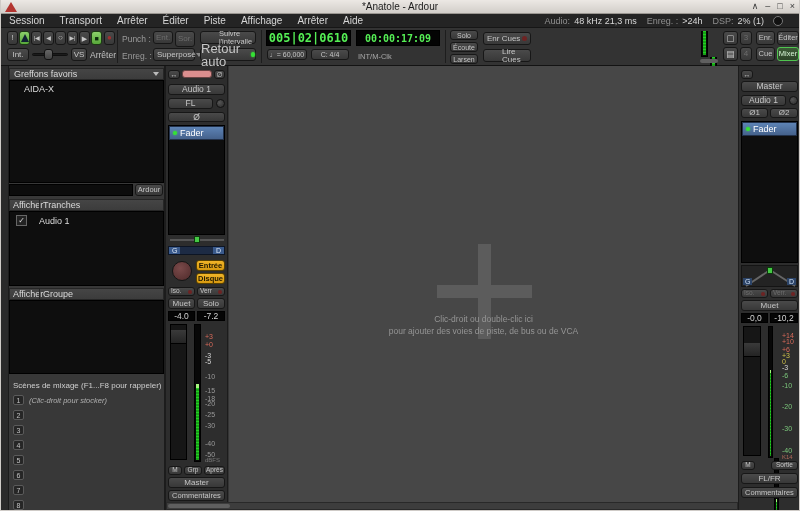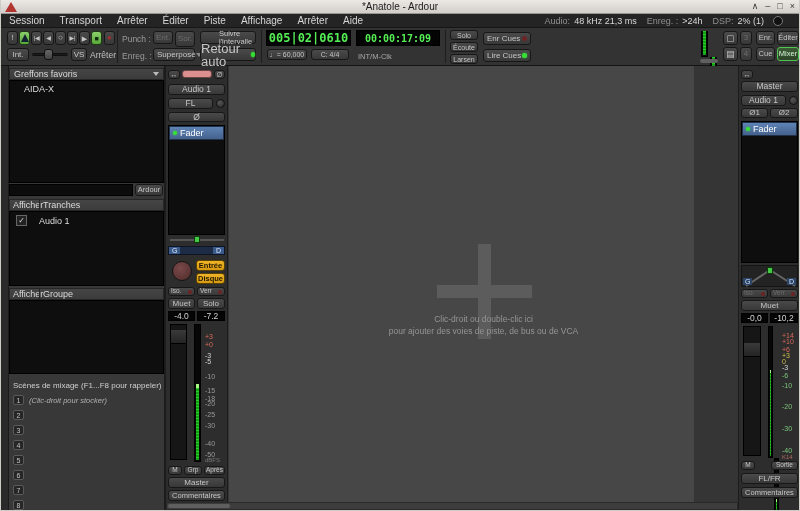--- a/index.html
+++ b/index.html
@@ -151,21 +151,21 @@
     <div class="a vsep" style="left:444px"></div>
 
     <div class="a btn" style="left:449px;top:2px;width:28px;height:10px;font-size:7px">Solo</div>
     <div class="a btn" style="left:449px;top:14px;width:28px;height:10px;font-size:7px">Écoute</div>
     <div class="a btn" style="left:449px;top:26px;width:28px;height:10px;font-size:7px">Larsen</div>
 
     <div class="a btn" style="left:482px;top:4px;width:48px;height:13px;font-size:8px;justify-content:space-between;padding:0 3px">
       <span>Enr Cues</span>
         <span class="ledr-off"></span>
     </div>
-    <div class="a btn" style="left:482px;top:21px;width:48px;height:13px;font-size:8px;justify-content:space-between;padding:0 3px">
+    <div class="a btn" style="left:482px;top:21px;width:48px;height:13px;font-size:8px;justify-content:space-between;padding:0 18px">
       <span>Lire Cues</span>
         <span class="ledg"></span>
     </div>
 
 
     <div class="a meterbar" style="left:700px;top:3px;width:7px;height:26px">
         <div class="mfill" style="height:24px"></div>
       </div>
     <div class="a meterbar" style="left:709px;top:3px;width:7px;height:26px">
         <div class="mfill" style="height:24px"></div>
@@ -295,21 +295,21 @@
         <span class="mtick tdb" style="top:133px;left:2px">dBFS</span>
       </div>
 
       <div class="a btn" style="left:2px;top:400px;width:14px;height:9px;font-size:6.5px">M</div>
       <div class="a btn" style="left:18px;top:400px;width:18px;height:9px;font-size:6.5px">Grp</div>
       <div class="a btn" style="left:38px;top:400px;width:21px;height:9px;font-size:6.5px">Après</div>
       <div class="a btn" style="left:2px;top:411px;width:57px;height:11px;font-size:8px">Master</div>
       <div class="a btn" style="left:2px;top:424px;width:57px;height:11px;font-size:7.5px">Commentaires</div>
     </div>
 
-    <div class="a" style="left:228px;top:0;width:465px;height:445px;background:#474747">
+    <div class="a" style="left:228px;top:0;width:509px;height:445px;background:#474747">
       <div class="a" style="left:208px;top:219px;width:95px;height:13px;background:#5c5c5c"></div>
       <div class="a" style="left:249px;top:178px;width:13px;height:95px;background:#5c5c5c"></div>
       <div class="a" style="left:0;top:248px;width:509px;text-align:center;font-size:8.5px;color:#959595">Clic-droit ou double-clic ici</div>
       <div class="a" style="left:0;top:260px;width:509px;text-align:center;font-size:8.5px;color:#959595">pour ajouter des voies de piste, de bus ou de VCA</div>
     </div>
 
     <div class="a" style="left:165px;top:436px;width:572px;height:8px;background:#3d3d3d;border:1px solid #292929">
       <div class="a" style="left:1px;top:1px;width:62px;height:4px;background:#5f5f5f;border-radius:2px"></div>
     </div>
 

